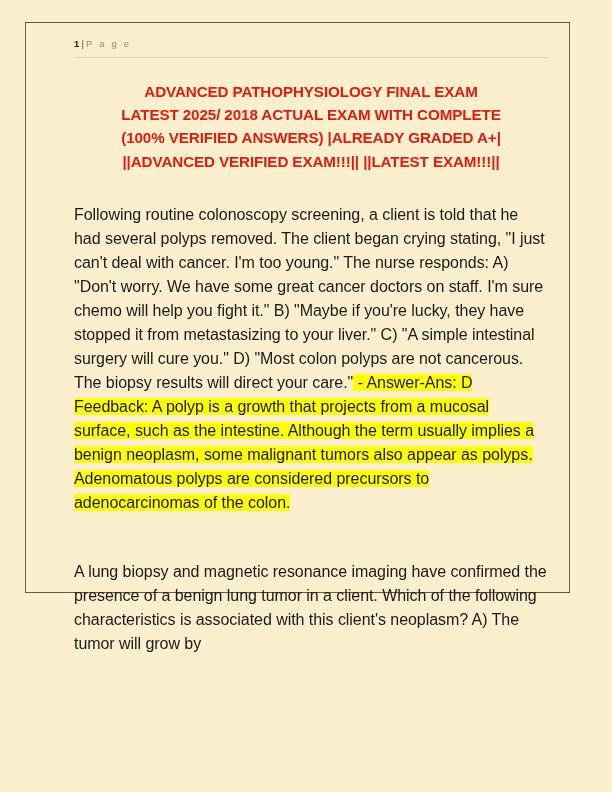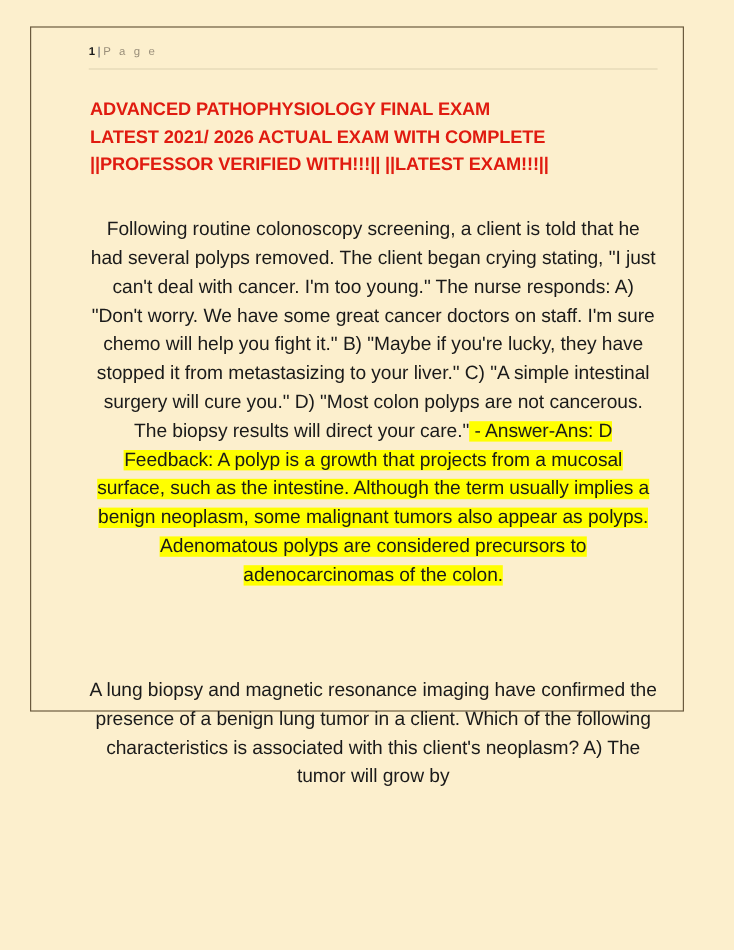--- a/index.html
+++ b/index.html
@@ -50,61 +50,62 @@
     font-weight: bold;
     padding: 0 2px;
   }
   .header-word {
     color: #9a8f7a;
     letter-spacing: 2.2px;
   }
 
   .doc-title {
     margin-top: 22px;
-    text-align: left;
+    text-align: center;
     color: #e01b10;
     font-weight: bold;
     font-size: 15.2px;
     line-height: 23.2px;
     padding: 0 1px;
     letter-spacing: -0.1px;
   }
 
   .body-block {
     margin-top: 30px;
     font-size: 16px;
     line-height: 24px;
     color: #1a1a1a;
     text-align: left;
     letter-spacing: -0.05px;
   }
 
-  .para { margin: 0; text-align: center; }
-  .para + .para { margin-top: 72px; }
+  .para { margin: 0; }
+  .para + .para { margin-top: 45px; }
 
   .hl {
     background: #ffff00;
     box-decoration-break: clone;
     -webkit-box-decoration-break: clone;
   }
 </style>
 </head>
 <body>
 
 <div class="page-frame">
   <div class="page-inner">
 
     <div class="header-row">
       <span class="header-pagenum">1</span><span class="header-sep">|</span><span class="header-word">P a g e</span>
     </div>
 
     <div class="doc-title">
       <div>ADVANCED PATHOPHYSIOLOGY FINAL EXAM</div>
-      <div>LATEST 2021/ 2026 ACTUAL EXAM WITH COMPLETE</div>
-      <div>||PROFESSOR VERIFIED WITH!!!|| ||LATEST EXAM!!!||</div>
+      <div>LATEST 2025/ 2018 ACTUAL EXAM WITH COMPLETE</div>
+      <div>(100% VERIFIED ANSWERS) |ALREADY GRADED A+|</div>
+      <div>||ADVANCED VERIFIED EXAM!!!|| ||LATEST EXAM!!!||</div>
     </div>
 
     <div class="body-block">
 
       <p class="para"><span>Following routine colonoscopy screening, a client is told that he had several polyps removed. The client began crying stating, "I just can't deal with cancer. I'm too young." The nurse responds: A) "Don't worry. We have some great cancer doctors on staff. I'm sure chemo will help you fight it." B) "Maybe if you're lucky, they have stopped it from metastasizing to your liver." C) "A simple intestinal surgery will cure you." D) "Most colon polyps are not cancerous. The biopsy results will direct your care."</span><span class="hl"> - Answer-Ans: D Feedback: A polyp is a growth that projects from a mucosal surface, such as the intestine. Although the term usually implies a benign neoplasm, some malignant tumors also appear as polyps. Adenomatous polyps are considered precursors to adenocarcinomas of the colon.</span></p>
 
       <p class="para"><span>A lung biopsy and magnetic resonance imaging have confirmed the presence of a benign lung tumor in a client. Which of the following characteristics is associated with this client's neoplasm? A) The tumor will grow by</span></p>
 
     </div>
 

